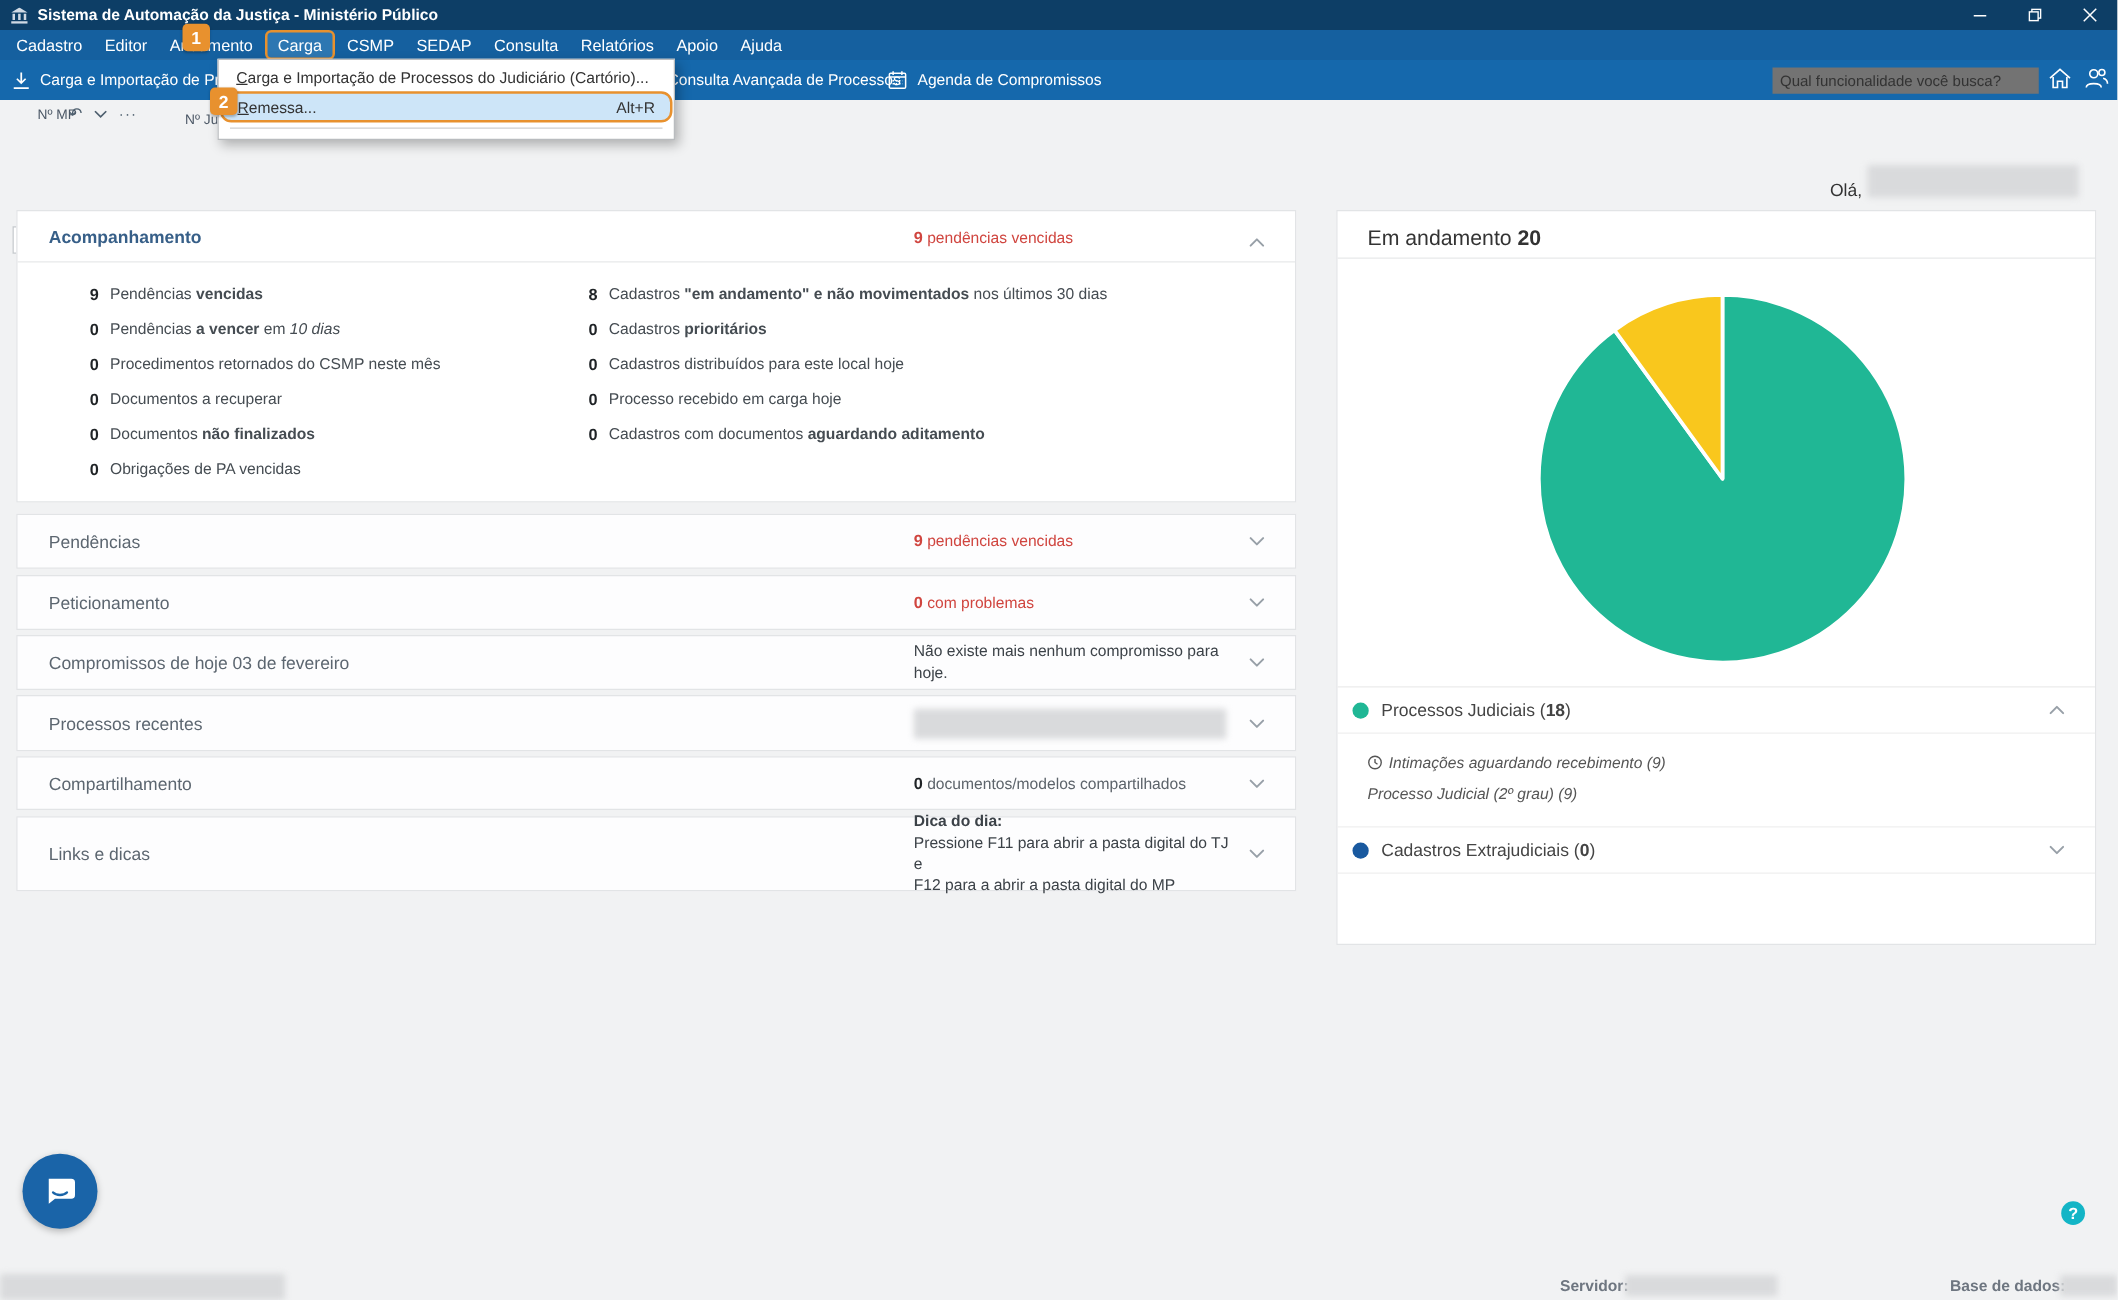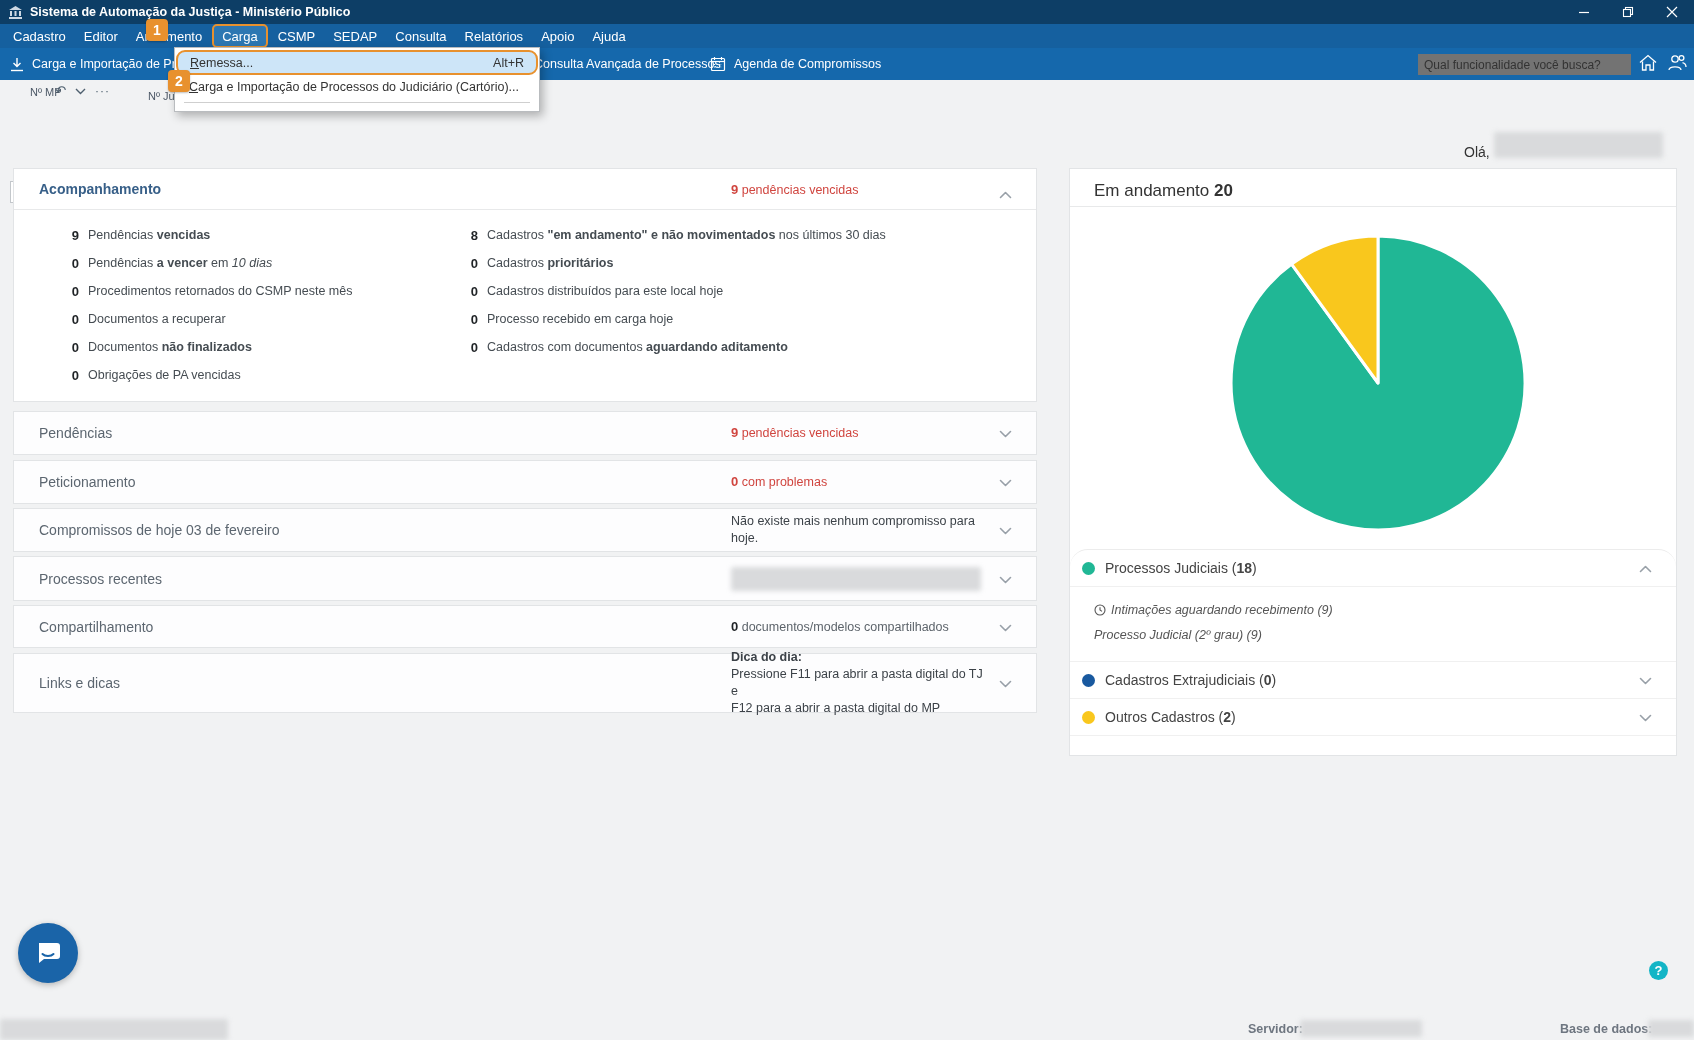--- a/index.html
+++ b/index.html
@@ -53,21 +53,21 @@
   
   .acc-row{position:absolute;left:13px;width:1024px;background:#fdfdfe;border:1px solid #e2e4e6;box-sizing:border-box;}
   .acc-label{position:absolute;left:25px;top:50%;transform:translateY(-50%);font-size:14px;color:#5C6670;}
   .acc-right{position:absolute;left:717px;top:0;width:255px;height:100%;font-size:12.5px;color:#3c4248;display:flex;flex-direction:column;justify-content:center;line-height:17px;}
   .acc-chev{position:absolute;left:985px;top:50%;transform:translateY(-50%);}
   .gray{color:#5d646b;}
   
   .ea-title{position:absolute;left:24px;top:12px;font-size:17px;color:#333;}
   .ea-title b{font-weight:bold;}
   .ea-sep{position:absolute;left:0;top:37px;width:100%;height:1px;background:#e8e9ea;}
-  .legend{position:absolute;left:0;top:380px;width:100%;border-top:1px solid #ececec;border-radius:18px;}
+  .legend{position:absolute;left:0;top:380px;width:100%;border-top:1px solid #ececec;}
   .lg-row{height:36px;display:flex;align-items:center;padding:0 24px 0 12px;border-bottom:1px solid #f0f0f0;position:relative;}
   .lg-dot{width:13px;height:13px;border-radius:50%;flex:none;margin-right:10px;}
   .lg-text{font-size:14px;color:#444;}
   .lg-chev{position:absolute;right:24px;}
   .lg-children{padding:10px 0 14px 24px;border-bottom:1px solid #f0f0f0;}
   .lg-child{font-size:12.5px;font-style:italic;color:#555;height:25px;display:flex;align-items:center;gap:5px;}
   
   .fab{position:absolute;left:18px;top:923px;width:60px;height:60px;border-radius:50%;background:#1A64A8;display:flex;align-items:center;justify-content:center;box-shadow:0 2px 6px rgba(0,0,0,.25);}
   .help{position:absolute;left:1649px;top:961px;width:19px;height:19px;border-radius:50%;background:#13B5C6;color:#fff;font-size:13px;font-weight:bold;display:flex;align-items:center;justify-content:center;}
   .sb-item{position:absolute;top:1022px;font-size:12.5px;color:#6E7680;font-weight:bold;}
@@ -171,26 +171,26 @@
           <path d="M1 1 L5.5 5.5 L10 1"></path>
         </svg></span>
     <span style="letter-spacing:1px;">···</span>
   </div>
   <span class="f-label" style="left:128px;top:10px;">Nº Jud</span>
   <div class="f-input" style="left:10px;width:112px;">. . -</div>
   <div class="f-input" style="left:140px;width:62px;">-</div>
 </div>
 
 <div class="dropdown" id="dropdown">
+    <div class="dd-row">
+      <span class="dd-label"><u>C</u><span>arga e Importação de Processos do Judiciário (Cartório)...</span></span>
+    </div>
     <div class="dd-row hl">
       <span class="dd-label"><u>R</u><span>emessa...</span></span>
       <span class="dd-short">Alt+R</span>
-    </div>
-    <div class="dd-row">
-      <span class="dd-label"><u>C</u><span>arga e Importação de Processos do Judiciário (Cartório)...</span></span>
     </div>
     <div class="dd-sep"></div>
   </div>
 
 <div class="badge" style="left:146px;top:19px;">1</div>
 <div class="badge" style="left:168px;top:70px;">2</div>
 
 <span class="greet">Olá,</span>
 <div class="redact" style="position:absolute;left:1494px;top:132px;width:169px;height:26px;"></div>
 
@@ -347,27 +347,20 @@
           <span>Processo Judicial (2º grau) (9)</span>
         </div>
       </div>
       <div class="lg-row">
         <span class="lg-dot" style="background: rgb(25, 89, 159);"></span>
         <span class="lg-text"><span>Cadastros Extrajudiciais (</span><b>0</b><span>)</span></span>
         <span class="lg-chev"><svg width="13" height="8" viewBox="0 0 13 8" fill="none" stroke="#98a0a8" stroke-width="1.6" stroke-linecap="round" stroke-linejoin="round">
             <path d="M1.5 1.5 L6.5 6.5 L11.5 1.5"></path>
           </svg></span>
       </div>
-      <div class="lg-row">
-        <span class="lg-dot" style="background: rgb(249, 199, 29);"></span>
-        <span class="lg-text"><span>Outros Cadastros (</span><b>2</b><span>)</span></span>
-        <span class="lg-chev"><svg width="13" height="8" viewBox="0 0 13 8" fill="none" stroke="#98a0a8" stroke-width="1.6" stroke-linecap="round" stroke-linejoin="round">
-            <path d="M1.5 1.5 L6.5 6.5 L11.5 1.5"></path>
-          </svg></span>
-      </div>
     </div>
 </div>
 
 <div class="fab">
   <svg width="30" height="30" viewBox="0 0 30 30">
       <path fill="#fff" d="M6 6 h18 a3 3 0 0 1 3 3 v10 a3 3 0 0 1 -3 3 h-13 l-5 4 z" transform="translate(0,-1)"></path>
       <path d="M9.5 16 C12 18.6 18 18.6 20.5 16" stroke="#1A64A8" stroke-width="2" fill="none" stroke-linecap="round"></path>
     </svg>
 </div>
 <div class="help">?</div>

